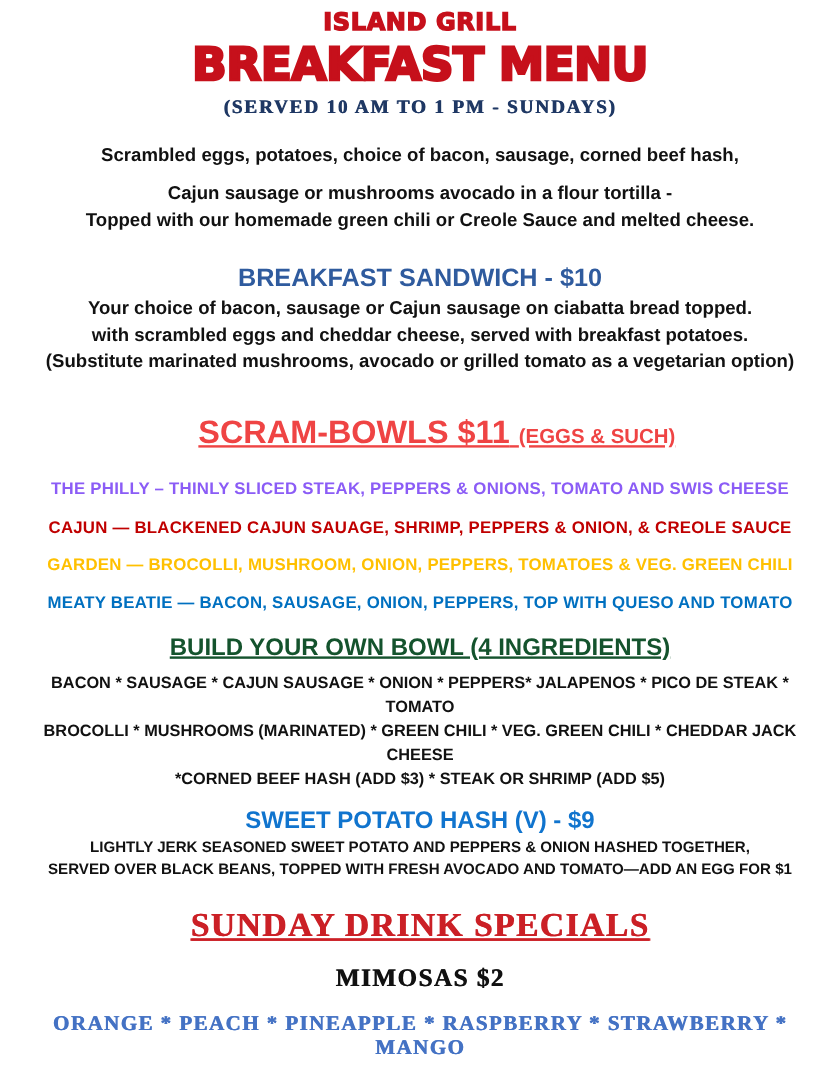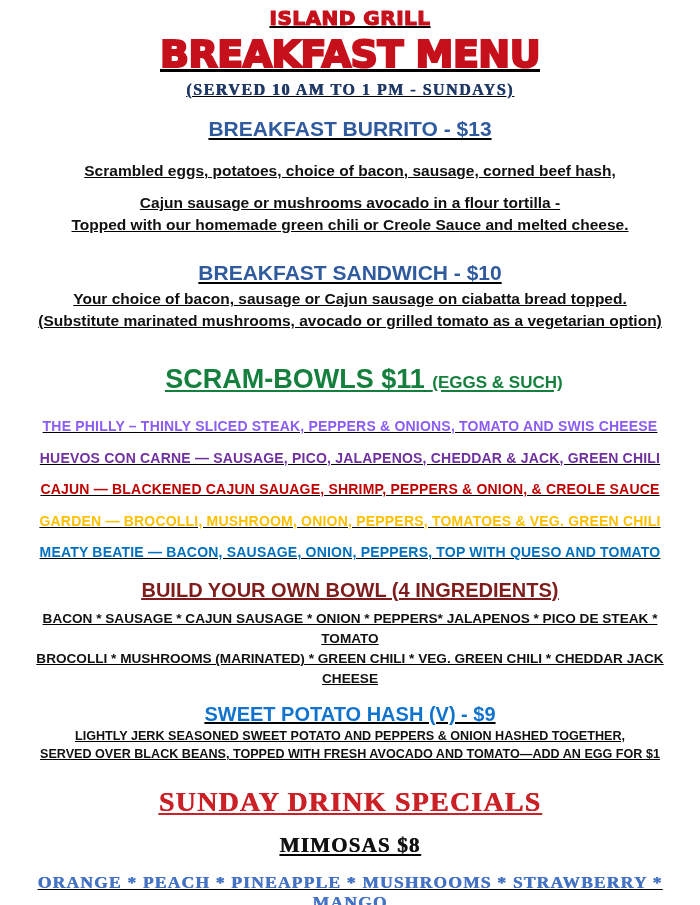--- a/index.html
+++ b/index.html
@@ -5,21 +5,20 @@
   html, body { margin: 0; padding: 0; background: #ffffff; }
   .page {
     position: relative;
     width: 644px;
     height: 905px;
     margin: 0 auto;
     background: #ffffff;
     text-align: center;
     overflow: hidden;
     font-family: "Liberation Sans", sans-serif;
-    text-decoration: underline;
   }
   
   .sans  { font-family: "Liberation Sans", sans-serif; font-weight: bold; }
   .display {
     font-family: "DejaVu Sans", sans-serif;
     font-weight: bold;
     -webkit-text-stroke: 1.2px currentColor;
     letter-spacing: 0.5px;
   }
   .display-big {
@@ -66,54 +65,54 @@
 </style>
 </head>
 <body>
 
 <div class="page">
 
   <div class="restaurant display" style="color: rgb(198, 16, 27);">ISLAND GRILL</div>
   <div class="menu-title display-big" style="color: rgb(198, 16, 27);">BREAKFAST MENU</div>
   <div class="hours stencil" style="color: rgb(31, 56, 100);">(SERVED 10 AM TO 1 PM - SUNDAYS)</div>
 
-  <div class="item-heading sans burrito-heading" style="color: rgb(47, 91, 158);">BREAKFAST BURRITO - $13</div>
   <div class="body-line sans burrito-l1">Scrambled eggs, potatoes, choice of bacon, sausage, corned beef hash,</div>
   <div class="burrito-l2">
     <div class="body-line sans">Cajun sausage or mushrooms avocado in a flour tortilla -</div>
     <div class="body-line sans">Topped with our homemade green chili or Creole Sauce and melted cheese.</div>
   </div>
 
   <div class="item-heading sans sandwich-heading" style="color: rgb(47, 91, 158);">BREAKFAST SANDWICH - $10</div>
   <div class="sandwich-body">
     <div class="body-line sans">Your choice of bacon, sausage or Cajun sausage on ciabatta bread topped.</div>
+    <div class="body-line sans">with scrambled eggs and cheddar cheese, served with breakfast potatoes.</div>
     <div class="body-line sans">(Substitute marinated mushrooms, avocado or grilled tomato as a vegetarian option)</div>
   </div>
 
-  <div class="scram-heading sans" style="color: #15803d; margin-left: 28px;">
+  <div class="scram-heading sans" style="color: #ef4444; margin-left: 28px;">
     <span class="underlined">
       <span>SCRAM-BOWLS $11</span>
       <span class="sub">(EGGS &amp; SUCH)</span>
     </span>
   </div>
   <div class="scram-item sans first" style="color: #8b5cf6;">THE PHILLY – THINLY SLICED STEAK, PEPPERS &amp; ONIONS, TOMATO AND SWIS CHEESE</div>
-  <div class="scram-item sans" style="color: rgb(112, 48, 160);">HUEVOS CON CARNE — SAUSAGE, PICO, JALAPENOS, CHEDDAR &amp; JACK, GREEN CHILI</div>
   <div class="scram-item sans" style="color: rgb(192, 0, 0);">CAJUN — BLACKENED CAJUN SAUAGE, SHRIMP, PEPPERS &amp; ONION, &amp; CREOLE SAUCE</div>
   <div class="scram-item sans" style="color: rgb(255, 192, 0);">GARDEN — BROCOLLI, MUSHROOM, ONION, PEPPERS, TOMATOES &amp; VEG. GREEN CHILI</div>
   <div class="scram-item sans" style="color: rgb(0, 112, 192);">MEATY BEATIE — BACON, SAUSAGE, ONION, PEPPERS, TOP WITH QUESO AND TOMATO</div>
 
-  <div class="build-heading sans underlined" style="color: #7f1d1d;">BUILD YOUR OWN BOWL (4 INGREDIENTS)</div>
+  <div class="build-heading sans underlined" style="color: #14532d;">BUILD YOUR OWN BOWL (4 INGREDIENTS)</div>
   <div class="build-lines">
     <div class="sans">BACON * SAUSAGE * CAJUN SAUSAGE * ONION * PEPPERS* JALAPENOS * PICO DE STEAK * TOMATO</div>
     <div class="sans">BROCOLLI * MUSHROOMS (MARINATED) * GREEN CHILI * VEG. GREEN CHILI * CHEDDAR JACK CHEESE</div>
+    <div class="sans">*CORNED BEEF HASH (ADD $3) * STEAK OR SHRIMP (ADD $5)</div>
   </div>
 
   <div class="sweet-heading sans" style="color: rgb(16, 116, 206);">SWEET POTATO HASH (V) - $9</div>
   <div class="sweet-lines">
     <div class="sans">LIGHTLY JERK SEASONED SWEET POTATO AND PEPPERS &amp; ONION HASHED TOGETHER,</div>
     <div class="sans">SERVED OVER BLACK BEANS, TOPPED WITH FRESH AVOCADO AND TOMATO—ADD AN EGG FOR $1</div>
   </div>
 
   <div class="drinks-heading stencil underlined" style="color: rgb(203, 32, 38);">SUNDAY DRINK SPECIALS</div>
-  <div class="mimosas stencil" style="color: rgb(17, 17, 17);">MIMOSAS $8</div>
-  <div class="flavors stencil" style="color: rgb(68, 114, 196);">ORANGE * PEACH * PINEAPPLE * MUSHROOMS * STRAWBERRY * MANGO</div>
+  <div class="mimosas stencil" style="color: rgb(17, 17, 17);">MIMOSAS $2</div>
+  <div class="flavors stencil" style="color: rgb(68, 114, 196);">ORANGE * PEACH * PINEAPPLE * RASPBERRY * STRAWBERRY * MANGO</div>
 
 </div>
 
 </body></html>

